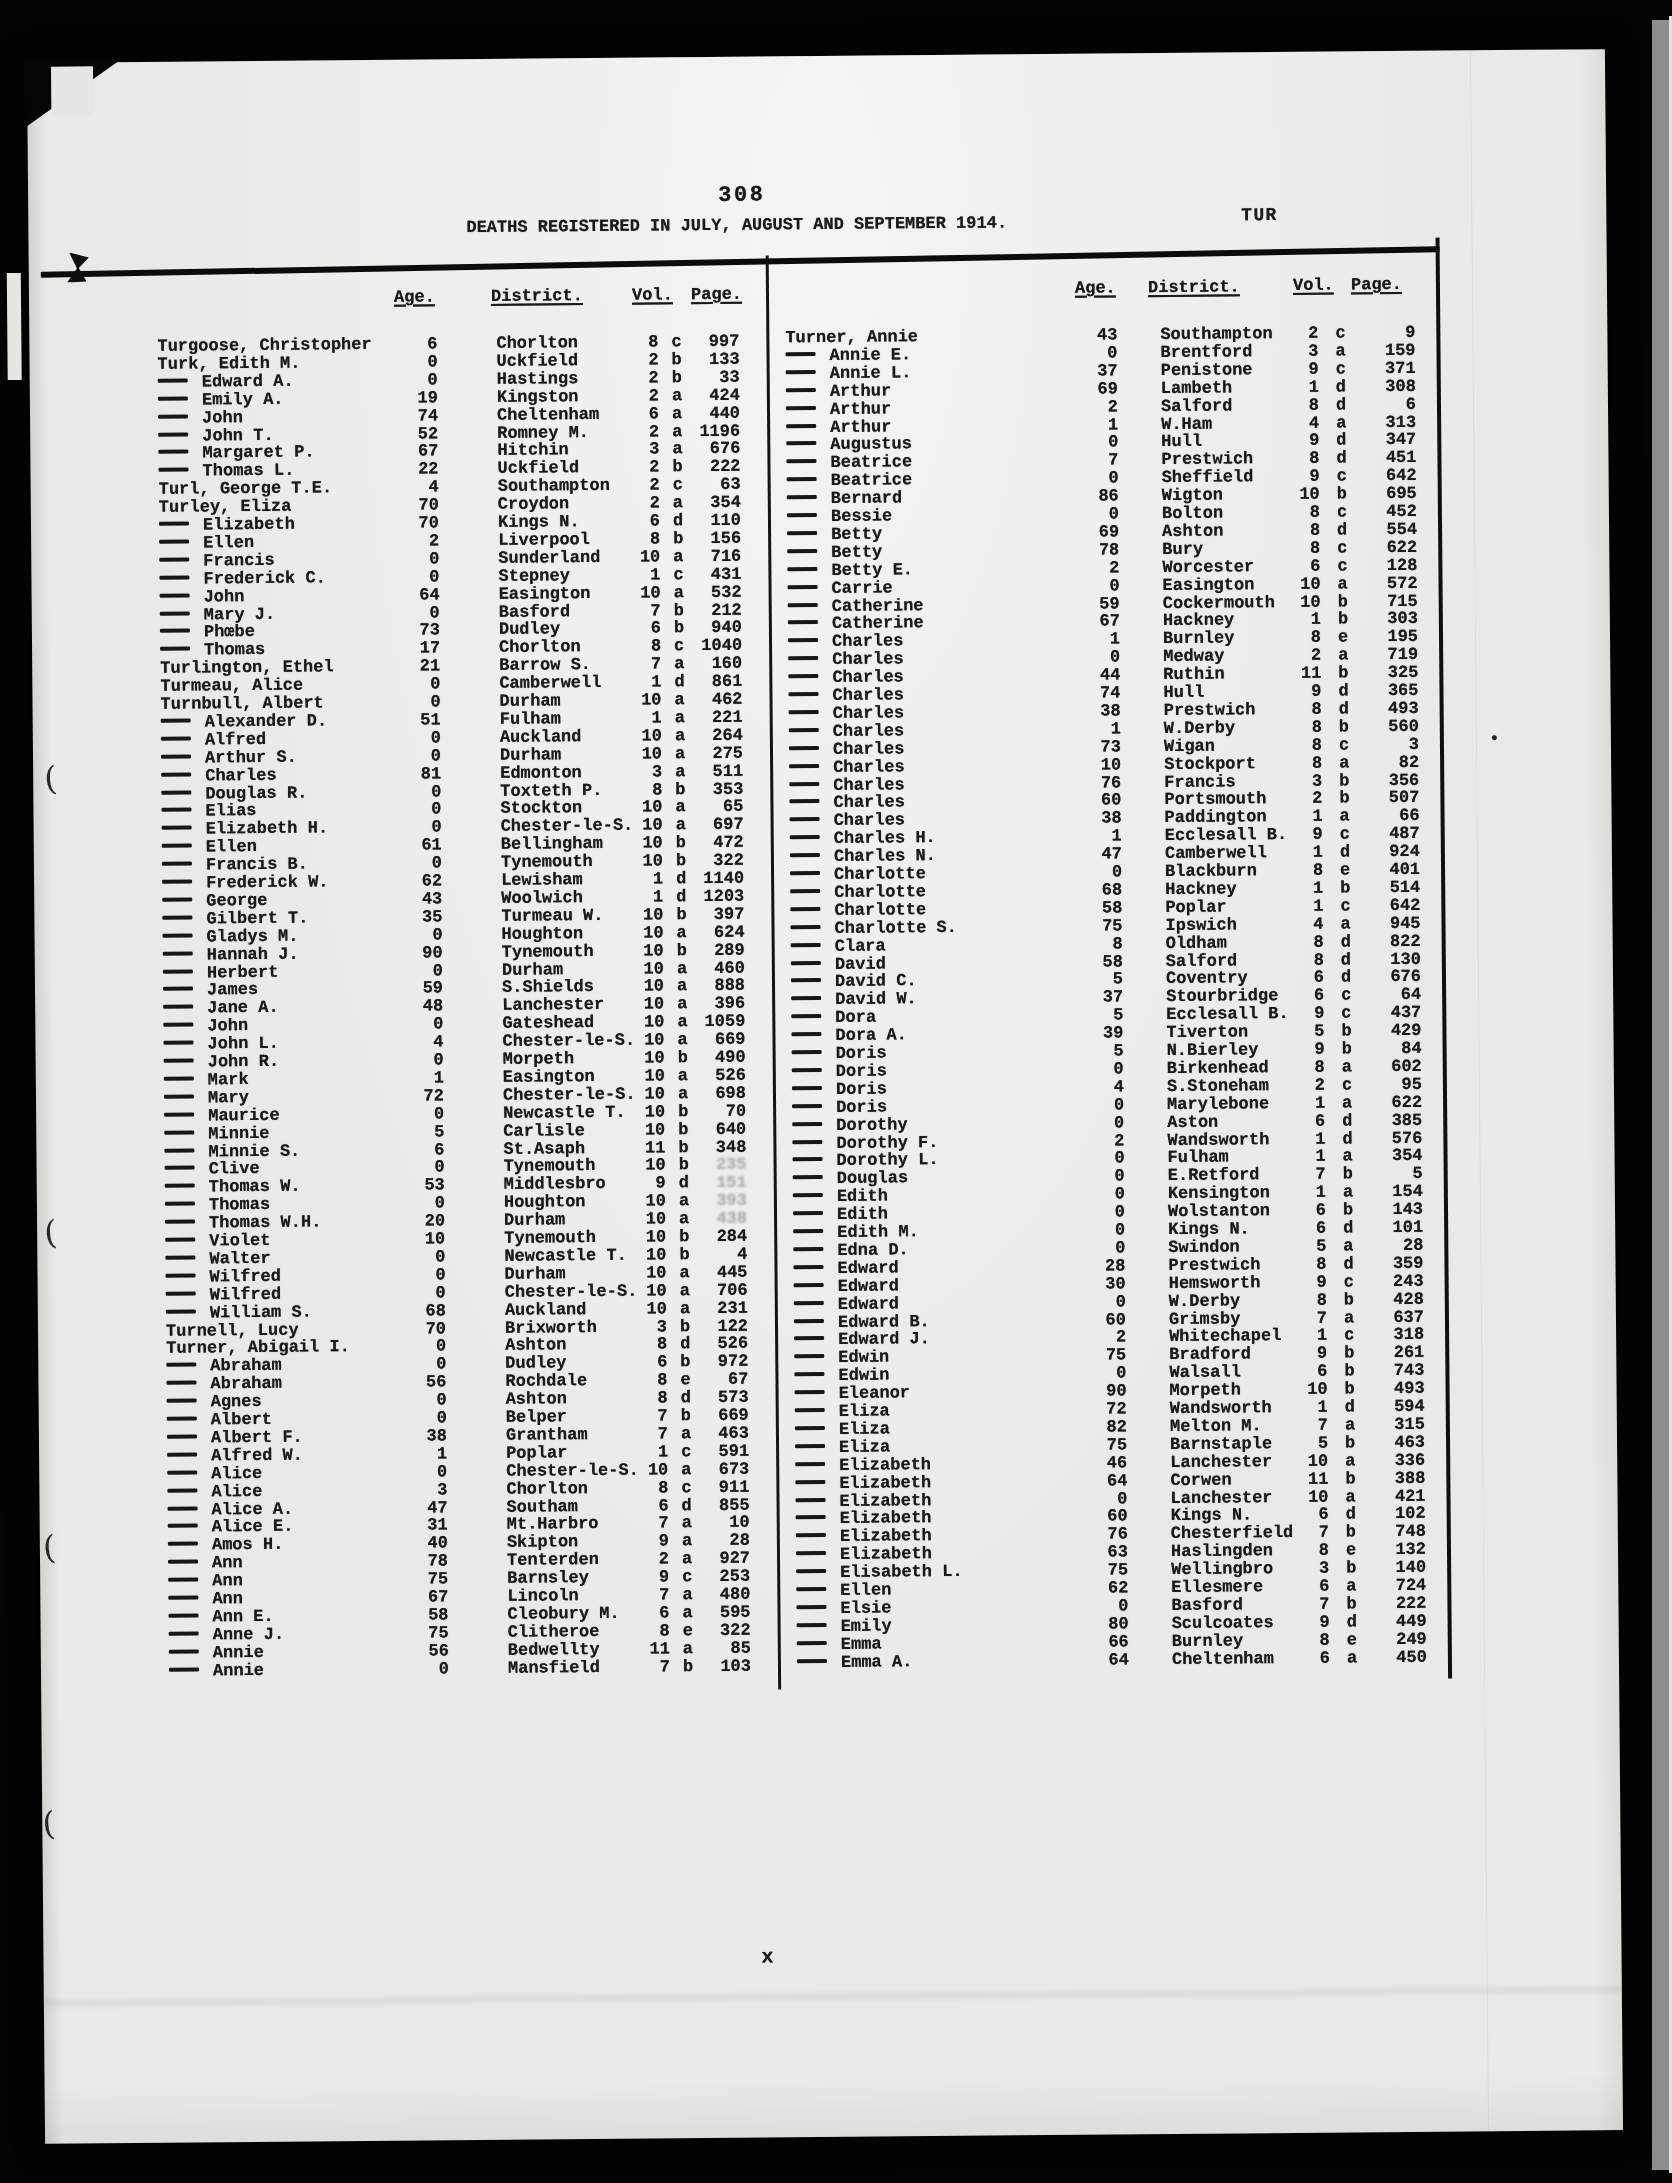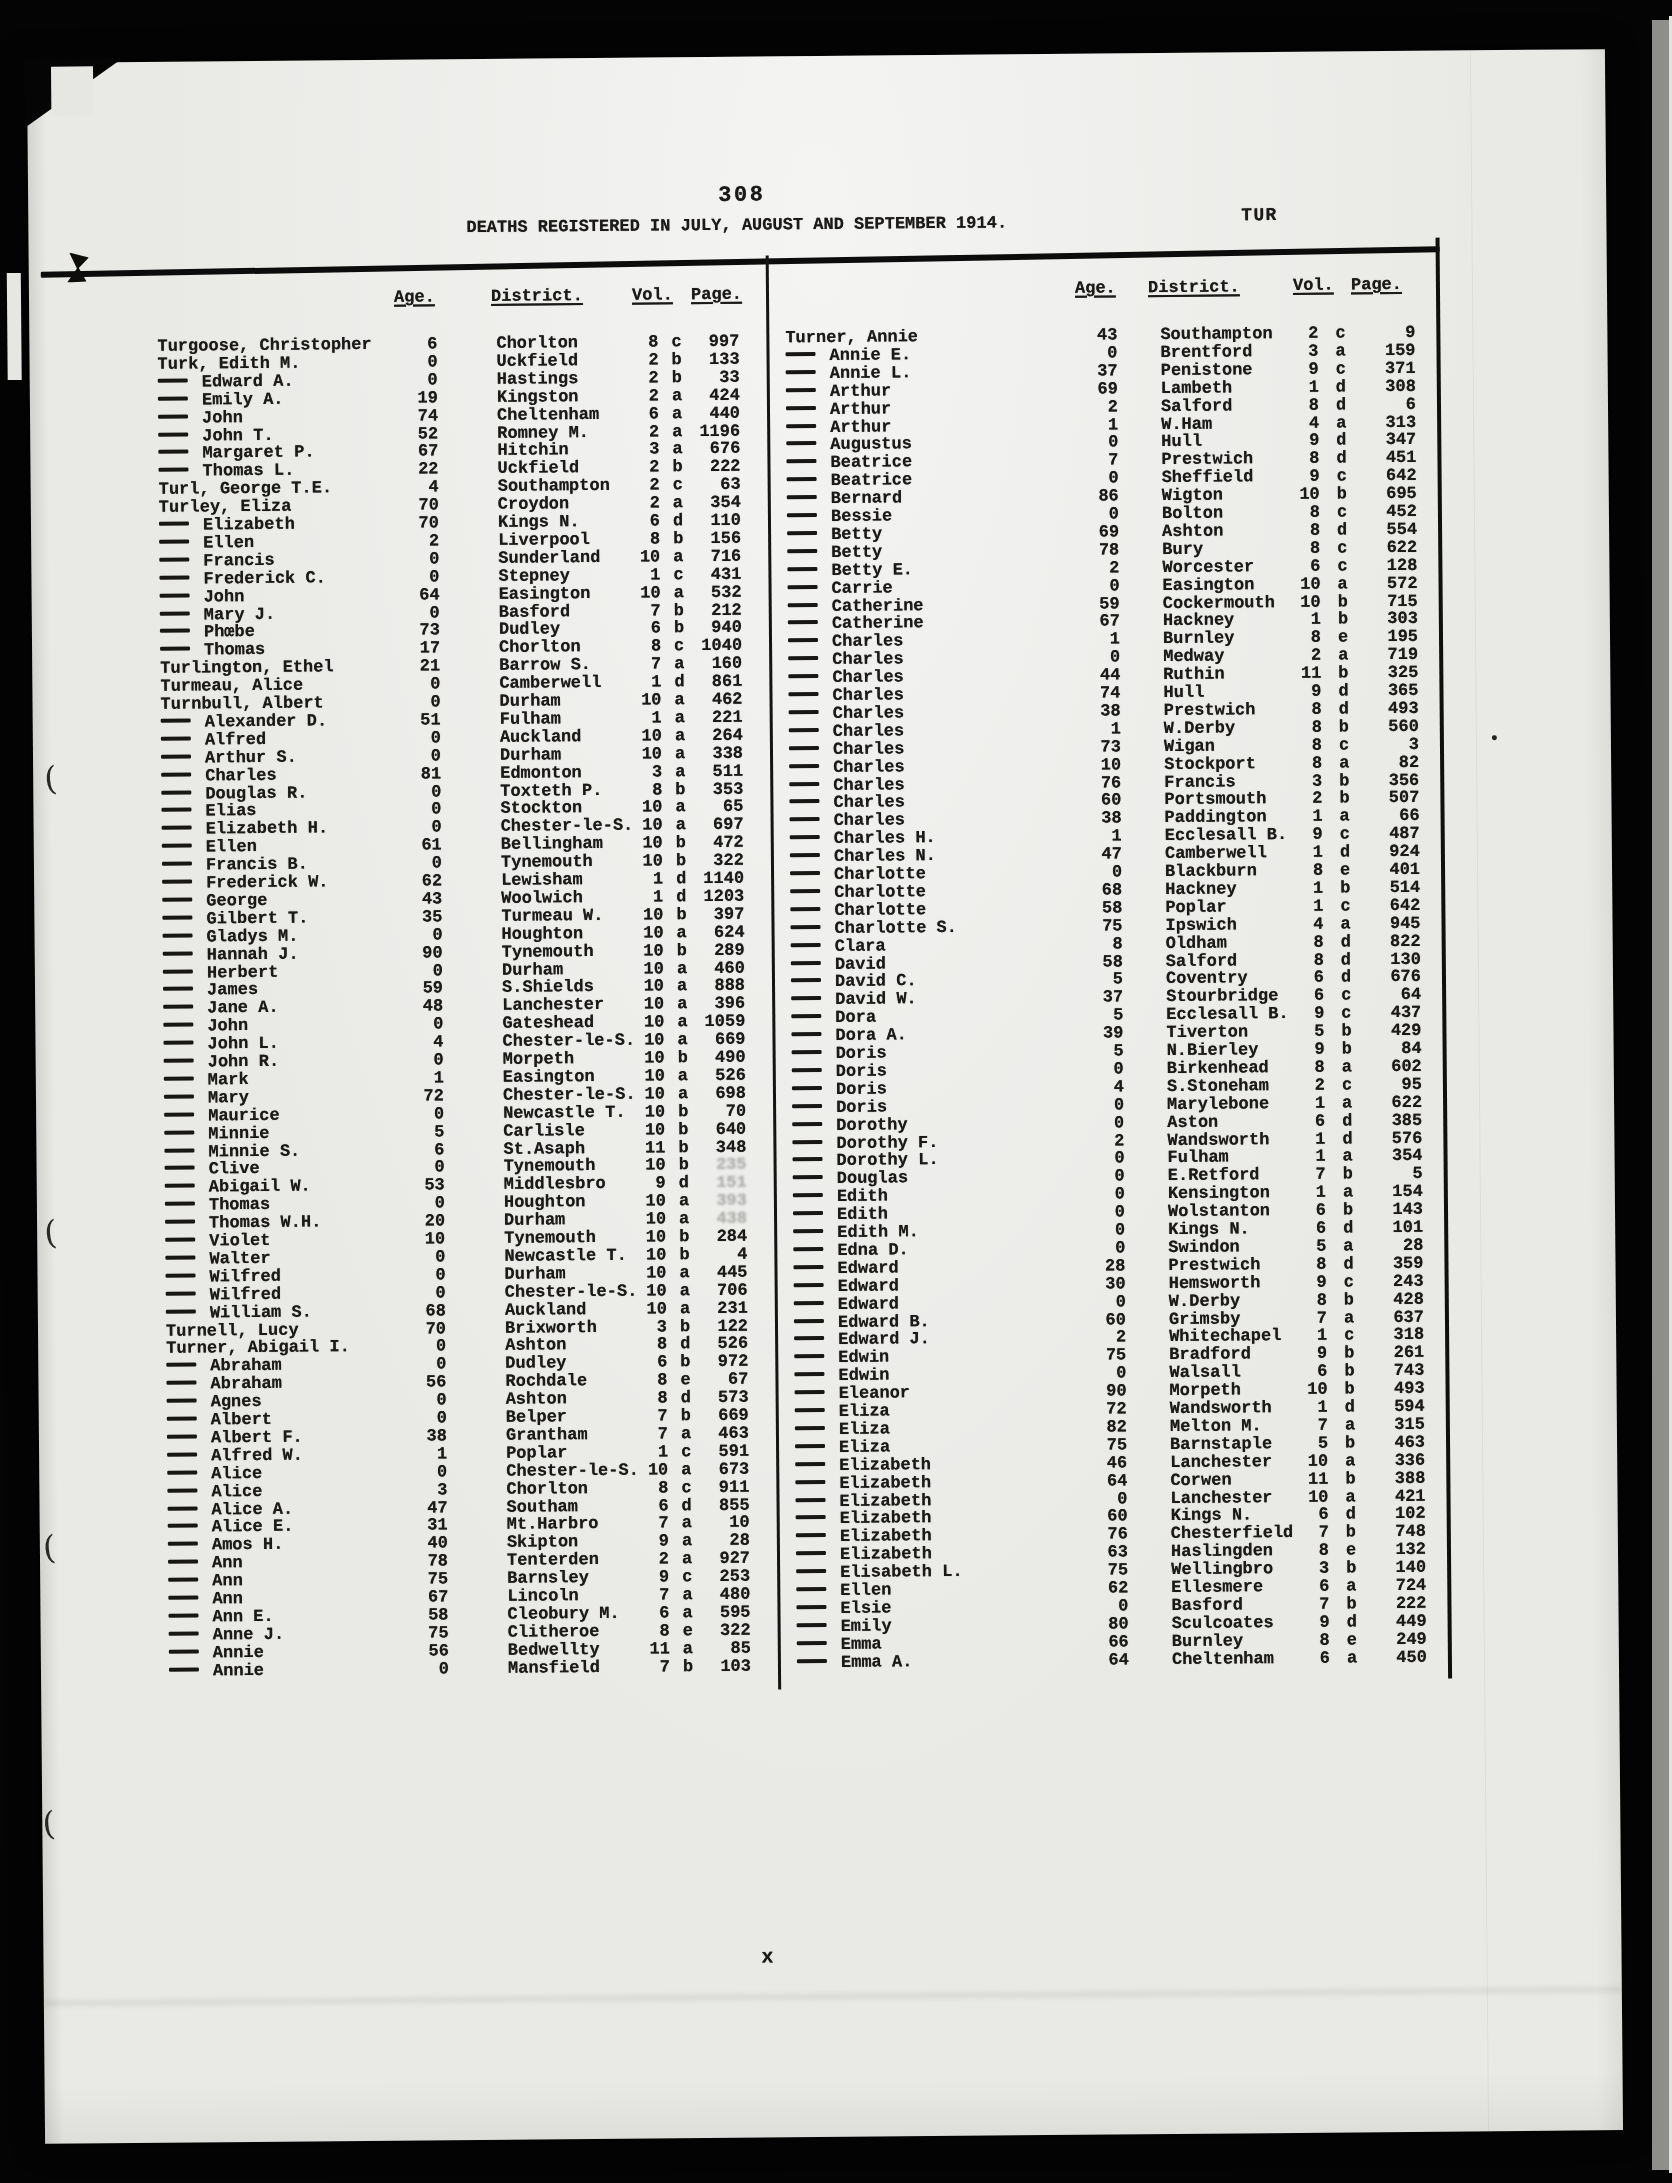--- a/index.html
+++ b/index.html
@@ -284,21 +284,21 @@
           <span class="cell c-voln">10</span>
           <span class="cell c-voll">a</span>
           <span class="cell c-page">264</span>
         </div>
         <div class="row" style="top: 412px;">
           <span class="cell c-name"><span class="dash"></span><span>Arthur S.</span></span>
           <span class="cell c-age">0</span>
           <span class="cell c-dist">Durham</span>
           <span class="cell c-voln">10</span>
           <span class="cell c-voll">a</span>
-          <span class="cell c-page">338</span>
+          <span class="cell c-page">275</span>
         </div>
         <div class="row" style="top: 430px;">
           <span class="cell c-name"><span class="dash"></span><span>Charles</span></span>
           <span class="cell c-age">81</span>
           <span class="cell c-dist">Edmonton</span>
           <span class="cell c-voln">3</span>
           <span class="cell c-voll">a</span>
           <span class="cell c-page">511</span>
         </div>
         <div class="row" style="top: 448px;">
@@ -471,21 +471,21 @@
         </div>
         <div class="row" style="top: 823px;">
           <span class="cell c-name"><span class="dash"></span><span>Clive</span></span>
           <span class="cell c-age">0</span>
           <span class="cell c-dist">Tynemouth</span>
           <span class="cell c-voln">10</span>
           <span class="cell c-voll">b</span>
           <span class="cell c-page faint">235</span>
         </div>
         <div class="row" style="top: 841px;">
-          <span class="cell c-name"><span class="dash"></span><span>Abigail W.</span></span>
+          <span class="cell c-name"><span class="dash"></span><span>Thomas W.</span></span>
           <span class="cell c-age">53</span>
           <span class="cell c-dist">Middlesbro</span>
           <span class="cell c-voln">9</span>
           <span class="cell c-voll">d</span>
           <span class="cell c-page faint">151</span>
         </div>
         <div class="row" style="top: 859px;">
           <span class="cell c-name"><span class="dash"></span><span>Thomas</span></span>
           <span class="cell c-age">0</span>
           <span class="cell c-dist">Houghton</span>

